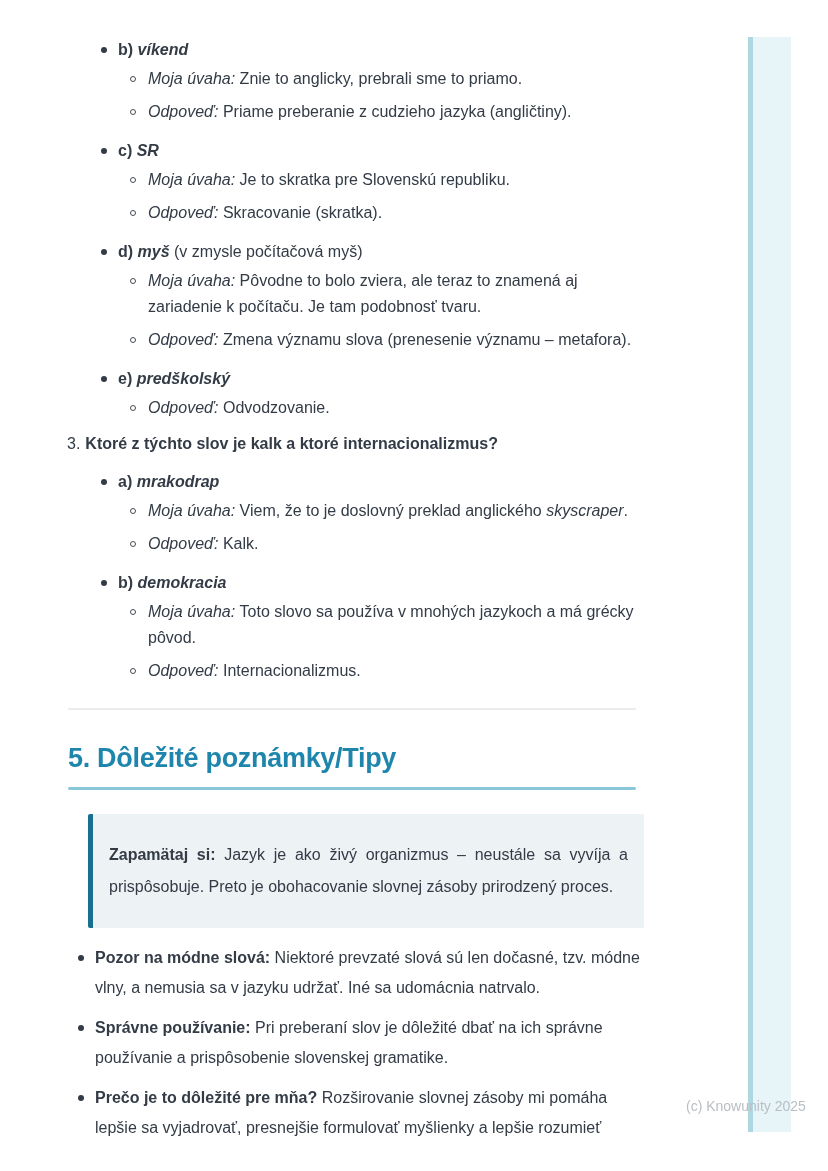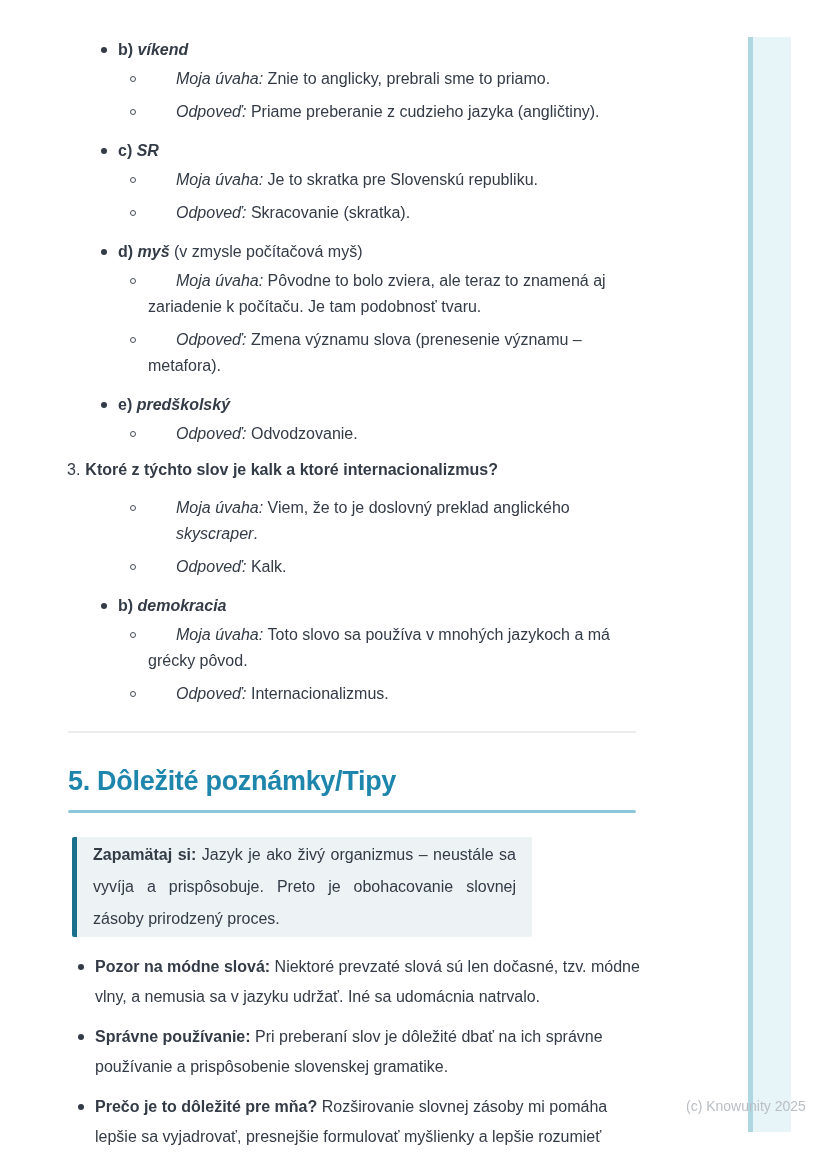--- a/index.html
+++ b/index.html
@@ -19,32 +19,32 @@
   .list-q3 > .entry:first-child { margin-top:12px; }
 
   .entry-title { position:relative; padding-left:50px; line-height:26px; }
   .bullet1 { position:absolute; left:33px; top:10px; width:6px; height:6px; border-radius:50%; background:#333b46; }
   .sub { position:relative; padding-left:80px; line-height:26px; margin-top:7px; }
   .entry-title + .sub { margin-top:3px; }
   .bullet2 { position:absolute; left:62px; top:10px; width:6px; height:6px; border:1.3px solid #454d58; border-radius:50%; background:transparent; }
 
   .b  { font-weight:bold; }
   .bi { font-weight:bold; font-style:italic;text-align:right; }
-  .i  { font-style:italic;margin-left:28px; }
+  .i  { font-style:italic; }
 
   .q3 { display:flex; margin-top:10px; margin-left:-1px; line-height:26px; }
   .q3-num { flex:none; margin-right:5px; }
   .q3-title { font-weight:bold; }
 
   .divider { margin-top:24px; width:568px; height:2px; background:#e9ebed; border-radius:1px; }
 
   .section-heading { margin-top:28px; font-size:27px; line-height:40px; font-weight:bold; color:#1e86ad; letter-spacing:-0.3px; }
   .heading-underline { margin-top:9px; width:568px; height:3px; background:#8bc7db; border-radius:2px; }
 
-  .callout { margin-top:24px; margin-left:4px; width:460px; background:#edf2f4; border-left:5px solid #19708d; border-radius:2px; padding:2px 16px; }
+  .callout { margin-top:24px; margin-left:20px; width:556px; background:#edf2f4; border-left:5px solid #19708d; border-radius:2px; padding:25px 16px; }
   .callout-text { line-height:32px; text-align:justify; }
   .callout-label { font-weight:bold; }
 
   .tips { margin-top:15px; }
   .tip { position:relative; padding-left:27px; line-height:30px; margin-top:10px; }
   .tip:first-child { margin-top:0; }
   .tip-bullet { position:absolute; left:10px; top:12px; width:6px; height:6px; border-radius:50%; background:#333b46; }
   .tip-label { font-weight:bold; }
 
   .margin-bar { position:absolute; left:748px; top:37px; width:43px; height:1095px; background:#e8f5f8; border-left:5px solid #aed7e2; z-index:1; }
@@ -116,20 +116,24 @@
   </div>
 
   <div class="q3">
     <span class="q3-num">3.</span>
     <span class="q3-title">Ktoré z týchto slov je kalk a ktoré internacionalizmus?</span>
   </div>
 
   <div class="list-q3">
 
     <div class="entry">
+      <div class="entry-title">
+        <span class="bullet1"></span>
+        <span class="b">a) </span><span class="bi">mrakodrap</span><span></span>
+      </div>
       <div class="sub">
         <span class="bullet2"></span>
         <span class="i">Moja úvaha: </span><span><span>Viem, že to je doslovný preklad anglického </span><span class="i">skyscraper</span><span>.</span></span>
       </div>
       <div class="sub">
         <span class="bullet2"></span>
         <span class="i">Odpoveď: </span><span><span>Kalk.</span></span>
       </div>
     </div>
 

